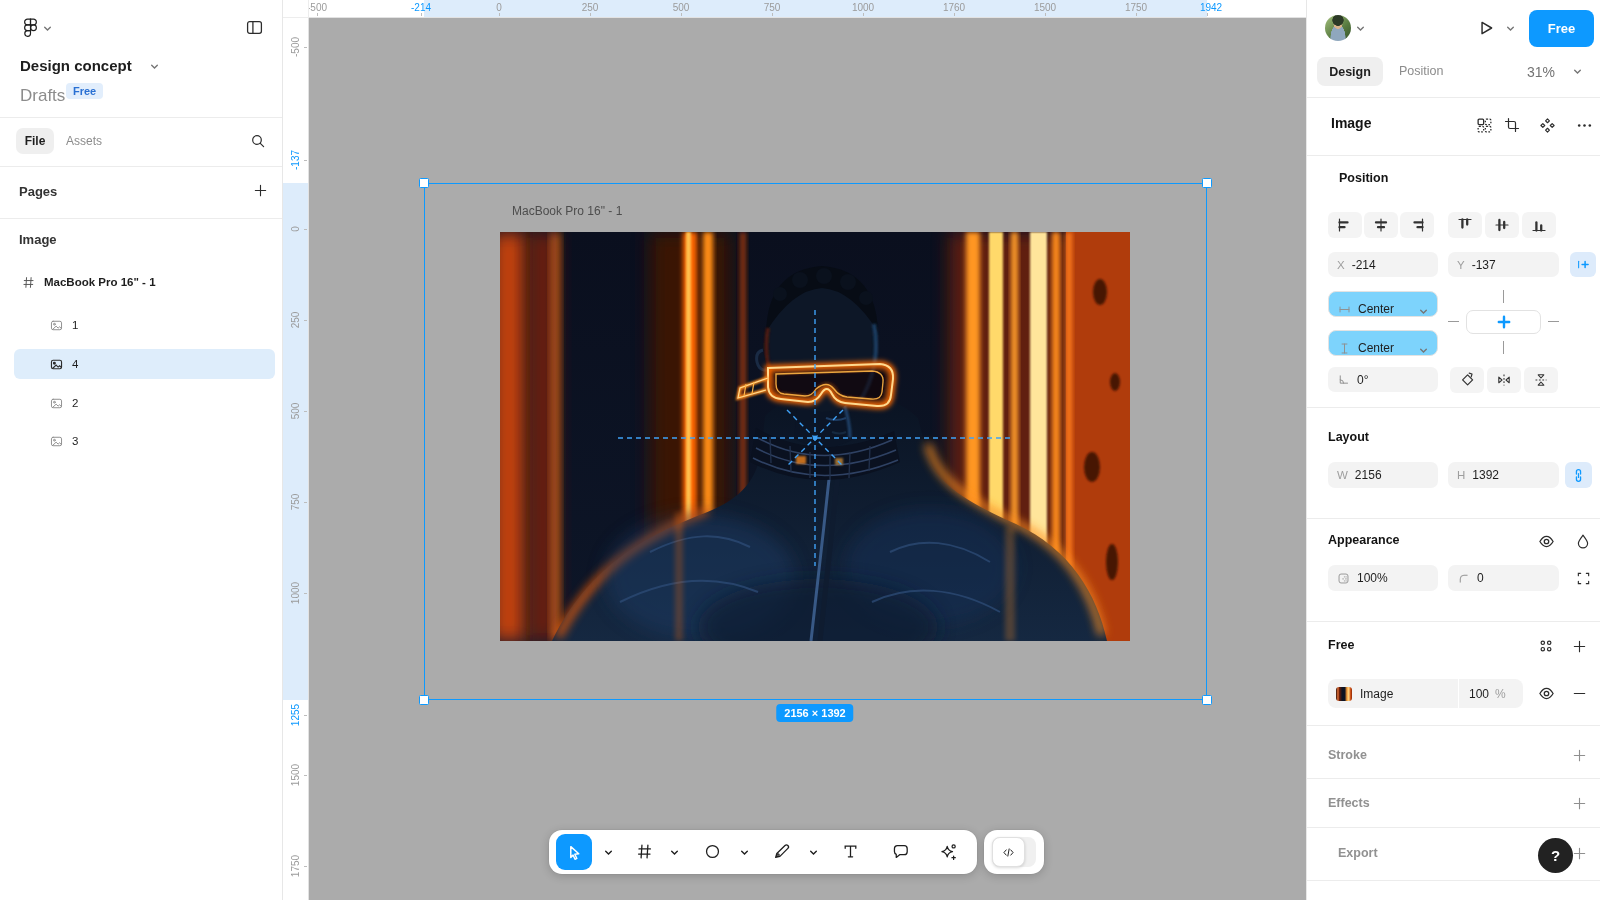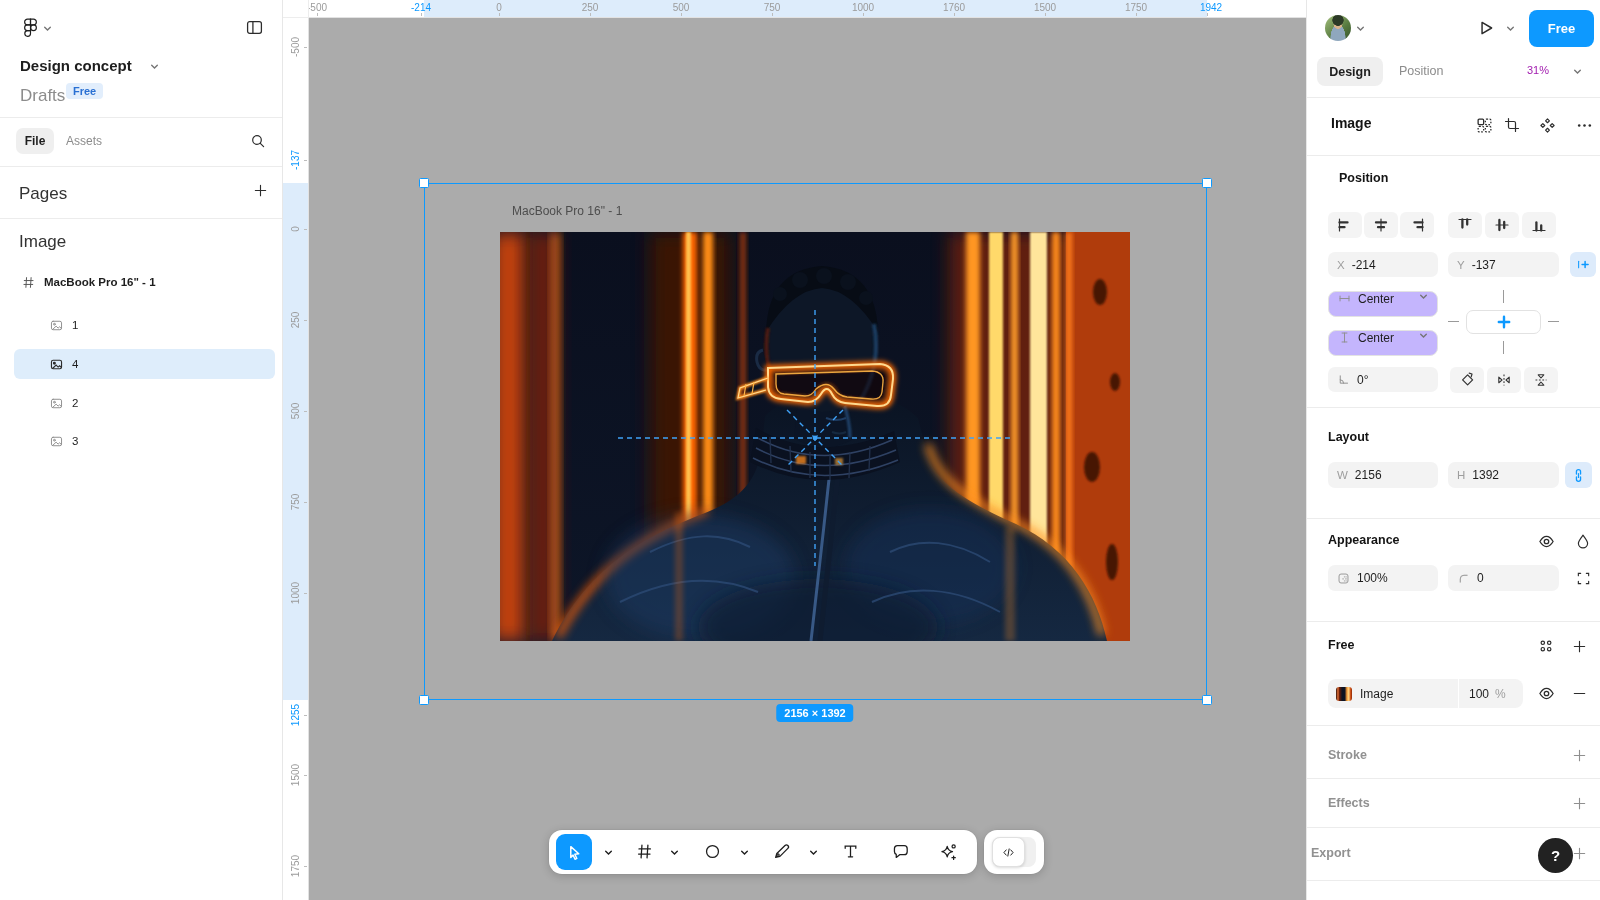--- a/index.html
+++ b/index.html
@@ -14,21 +14,21 @@
 
   
   #sidebar{left:0;top:0;width:283px;height:900px;background:#fff;border-right:1px solid #e7e7e7;z-index:30}
   .sb-title{font-size:15px;font-weight:700;color:#1e1e1e}
   .sb-sub{font-size:17px;color:#8c8c8c}
   .badge-free{font-size:11px;font-weight:600;color:#2a70d3;background:#e2eefc;border-radius:4px;padding:2px 7px}
   .hr{height:1px;background:#ececec;left:0;right:0}
   .tab-chip{background:#efefef;border-radius:7px;display:flex;align-items:center;justify-content:center;
     font-size:12px;font-weight:700;color:#1e1e1e}
   .tab-plain{font-size:12px;color:#8c8c8c}
-  .sec-label{font-size:17px;font-weight:400;color:#333}
+  .sec-label{font-size:13px;font-weight:700;color:#333}
   .layer-row{display:flex;align-items:center;gap:9px;font-size:11.5px;color:#1e1e1e}
   .layer-sel{background:#deedfb;border-radius:6px}
   .frame-name{font-weight:700}
 
   
   #canvas-bg{left:283px;top:0;width:1023px;height:900px;background:#ababab;z-index:1}
   #ruler-top{left:283px;top:0;width:1023px;height:18px;background:#fff;border-bottom:1px solid #e2e2e2;overflow:hidden;z-index:20}
   #ruler-top .hl{position:absolute;left:141px;top:0;width:783px;height:18px;background:#ddecfb}
   .rt-tick{position:absolute;top:2px;transform:translateX(-50%);font-size:10px;color:#9b9b9b;white-space:nowrap}
   .rt-tick.act{color:#0d99ff}
@@ -60,28 +60,28 @@
   #dev-knob{position:absolute;left:8px;top:7px;width:33px;height:30px;border-radius:8px;background:#fff;
     border:1px solid #e0e0e0;box-shadow:0 1px 3px rgba(0,0,0,.15);display:flex;align-items:center;justify-content:center;color:#1e1e1e}
 
   
   #inspector{left:1306px;top:0;width:294px;height:900px;background:#fff;border-left:1px solid #e7e7e7;z-index:30}
   .btn-share{background:#0d99ff;color:#fff;font-size:13px;font-weight:600;border-radius:8px;
     display:flex;align-items:center;justify-content:center}
   .chip-tab{background:#efefef;border-radius:8px;display:flex;align-items:center;justify-content:center;
     font-size:12.5px;font-weight:700;color:#1e1e1e}
   .txt-plain{font-size:12.5px;color:#8c8c8c}
-  .txt-val{font-size:11px;color:#a21caf}
+  .txt-val{font-size:14px;color:#737373}
   .sec{font-size:12.5px;font-weight:700;color:#141414}
   .sec-gray{font-size:12.5px;font-weight:600;color:#919191}
   .fld{position:absolute;height:25px;background:#f3f3f3;border-radius:7px;display:flex;align-items:center;
     gap:7px;padding:0 9px;font-size:12px;color:#1e1e1e}
   .fld .k{color:#9e9e9e;font-size:11.5px}
-  .dd{position:absolute;height:26px;background:#c4b5fd;border:1px solid #e3e3e3;border-radius:8px;
-    display:flex;align-items:flex-start;gap:7px;padding:0 9px;font-size:12px;color:#1e1e1e}
+  .dd{position:absolute;height:26px;background:#7dd3fc;border:1px solid #e3e3e3;border-radius:8px;
+    display:flex;align-items:flex-end;gap:7px;padding:0 9px;font-size:12px;color:#1e1e1e}
   .dd .spacer{flex:1}
   .albtn{position:absolute;width:34px;height:26px;background:#f4f4f4;border-radius:6px;
     display:flex;align-items:center;justify-content:center;color:#333}
   .pib{position:absolute;width:24px;height:24px;display:flex;align-items:center;justify-content:center}
   .bluechip{position:absolute;background:#ddebfb;border-radius:6px;display:flex;align-items:center;justify-content:center;color:#0d99ff}
   .chipL{position:absolute;height:29px;background:#f3f3f3;border-radius:8px 0 0 8px;display:flex;align-items:center;gap:8px;padding:0 8px;font-size:12px;color:#1e1e1e}
   .chipR{position:absolute;height:29px;background:#f3f3f3;border-radius:0 8px 8px 0;display:flex;align-items:center;justify-content:flex-start;gap:6px;padding:0 10px;font-size:12px;color:#1e1e1e}
   #fill-thumb{width:16px;height:14px;border-radius:3px;
     background:linear-gradient(90deg,#2a0d05 0%,#e6743b 12%,#6b1d06 22%,#0d1322 38%,#0d1322 55%,#f59a3a 68%,#ffd883 80%,#c9430e 92%,#8a2d08 100%)}
   #help-btn{position:absolute;width:35px;height:35px;border-radius:50%;background:#222;color:#fff;
@@ -738,21 +738,21 @@
     <div class="abs hr" style="top:778px"></div>
 
     <div class="abs sec-gray" style="left:21px;top:796px">Effects</div>
     <div class="pib ic-gray" style="left:260px;top:791px">
       <svg width="15" height="15" viewBox="0 0 16 16" fill="none" stroke="currentColor" stroke-width="1.2" stroke-linecap="round">
           <path d="M8 2.5 V13.5 M2.5 8 H13.5"></path>
         </svg>
     </div>
     <div class="abs hr" style="top:827px"></div>
 
-    <div class="abs sec-gray" style="left:4px;top:846px">Export</div>
+    <div class="abs sec-gray" style="left:31px;top:846px">Export</div>
     <div class="pib ic-gray" style="left:260px;top:841px">
       <svg width="15" height="15" viewBox="0 0 16 16" fill="none" stroke="currentColor" stroke-width="1.2" stroke-linecap="round">
           <path d="M8 2.5 V13.5 M2.5 8 H13.5"></path>
         </svg>
     </div>
     <div id="help-btn" style="left:231px;top:838px">?</div>
     <div class="abs hr" style="top:880px"></div>
   </div>
 
 </div>

